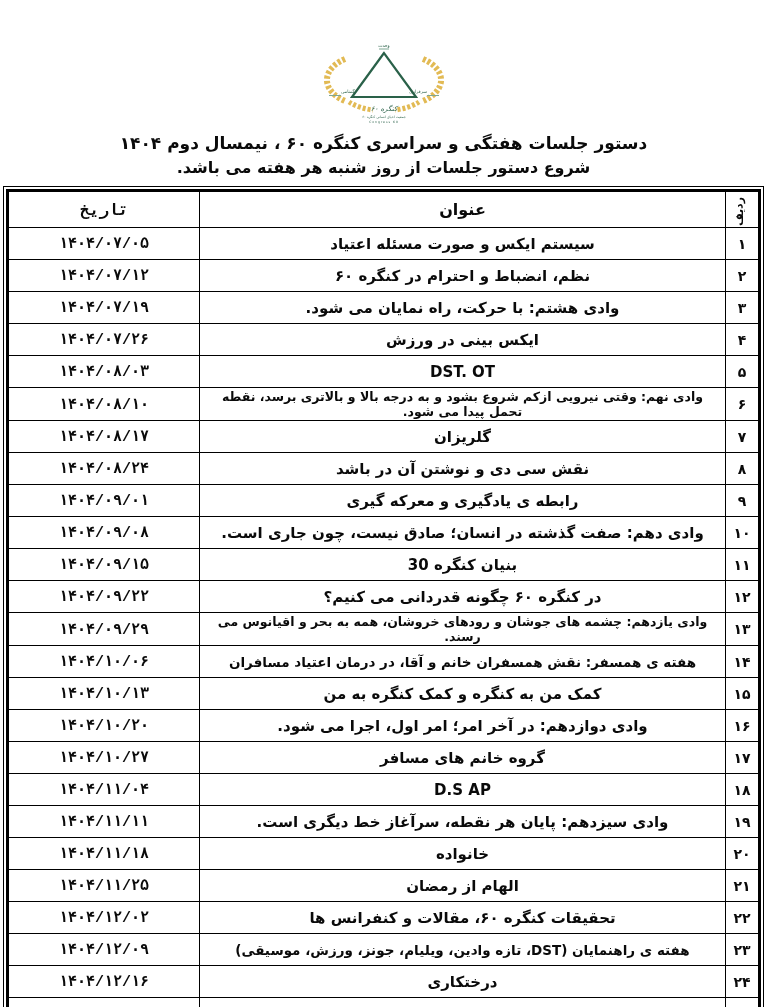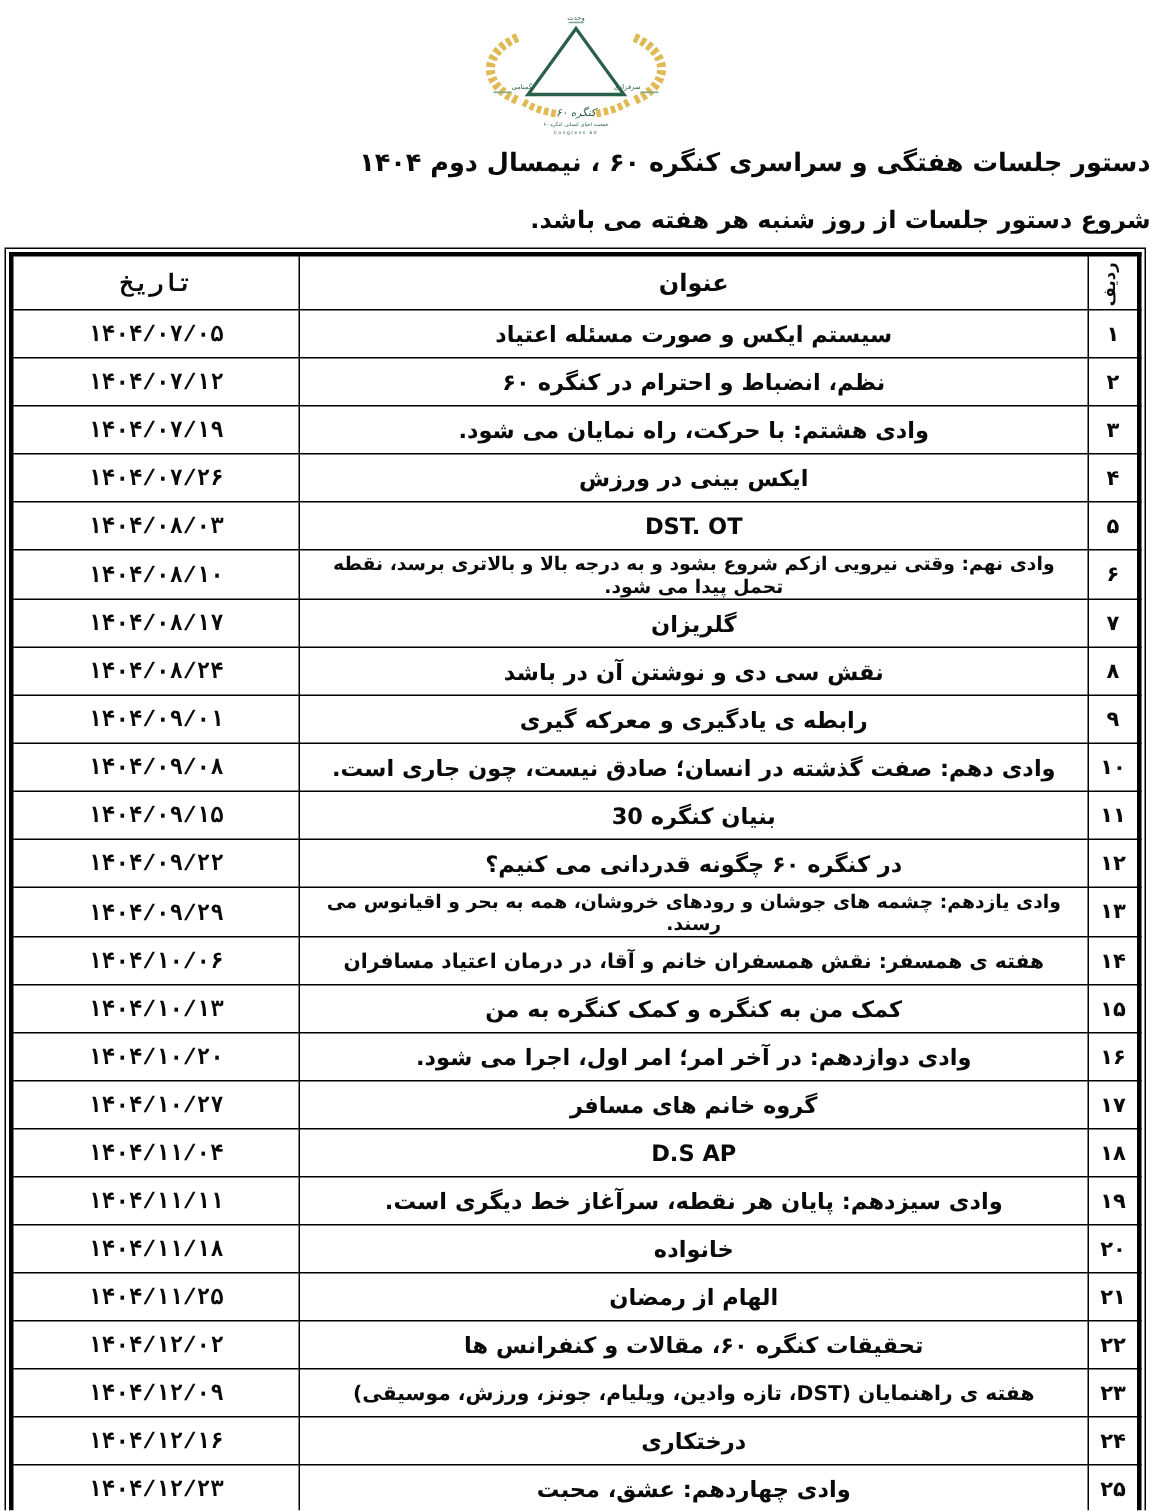--- a/index.html
+++ b/index.html
@@ -1,23 +1,23 @@
 <!DOCTYPE html>
 <html lang="fa" dir="rtl"><head>
 <meta charset="utf-8">
 <style>
   html,body { margin:0; padding:0; background:#fff; }
   .page {
     position:relative; width:767px; height:1007px; background:#fff;
     font-family:"DejaVu Sans", sans-serif; color:#0a0a0a; overflow:hidden;
   }
-  .logo-wrap { text-align:center; padding-top:5px; height:92px; }
-  .titles { text-align:right; font-weight:bold; }
+  .logo-wrap { text-align:center; padding-top:19px; height:92px;margin-top:20px; }
+  .titles { text-align:center; font-weight:bold; }
   .title-line1 { font-size:17px; margin-top:2px; }
-  .title-line2 { font-size:16px; margin-top:18px; }
+  .title-line2 { font-size:16px; margin-top:5px; }
   .table-wrap {
     margin:9px 3px 0 3px; border:1px solid #000; padding:2px; background:#fff;
   }
   table.schedule {
     width:100%; border-collapse:collapse; border:3px solid #000;
     table-layout:fixed;
   }
   table.schedule th, table.schedule td {
     border:1px solid #000; text-align:center; vertical-align:middle;
     font-weight:bold; padding:1px 4px; overflow:hidden;

